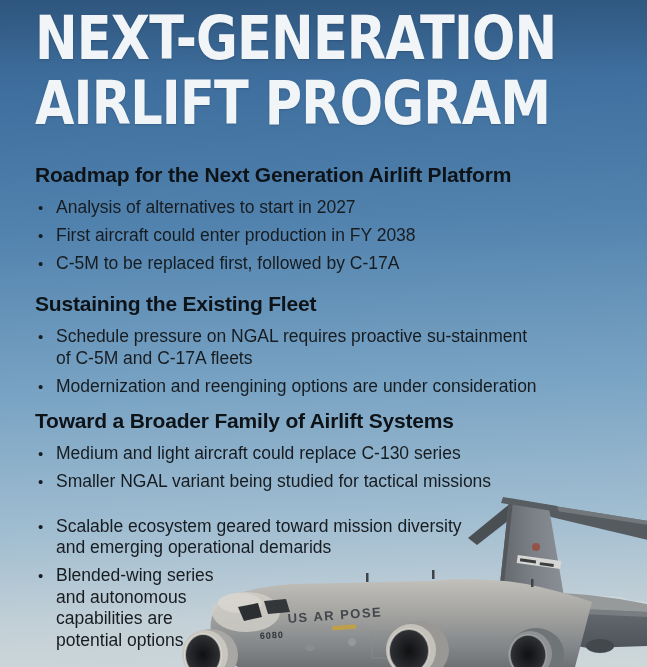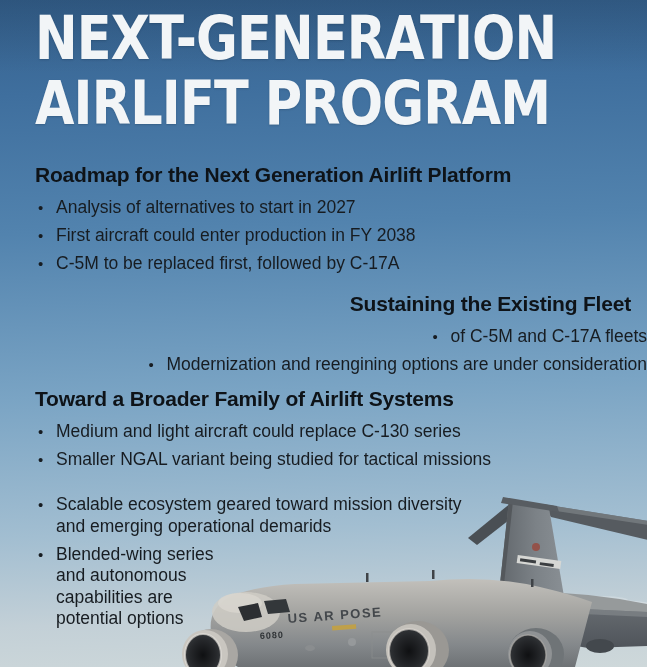--- a/index.html
+++ b/index.html
@@ -15,24 +15,24 @@
   .aircraft{position:absolute;inset:0;z-index:1;display:block;}
   .text-layer{position:absolute;inset:0;z-index:2;padding:6px 0 12px 35px;box-sizing:border-box;}
   .title{margin:0;color:var(--title-text,#f2f5f7);font-weight:bold;
     font-family:"DejaVu Sans", sans-serif;
     font-size:60px;line-height:65px;letter-spacing:-1px;white-space:nowrap;
     transform:scaleX(.85);transform-origin:left top;
     text-shadow:0 1px 2px rgba(20,40,60,.25);}
   .tline{display:block;}
   #sections{display:flex;flex-direction:column;margin-top:28px;}
   .section{display:flex;flex-direction:column;}
-  .section-2{padding-top:12px;align-items:flex-end;}
+  .section-2{padding-top:12px;}
   .section-3{padding-top:6px;justify-content:flex-end;}
   .section-4{padding-top:17px;}
-  .section-heading{margin:0 16px 12px 0;font-size:21px;line-height:21px;
+  .section-heading{margin:0 0 12px 0;font-size:21px;line-height:21px;
     font-weight:bold;color:var(--heading-text,#0e1318);letter-spacing:-0.2px;}
   .bullet{display:flex;margin:0 0 6.5px 0;color:var(--body-text,#171c21);
     font-size:17.5px;line-height:21.5px;}
   .bullet-dot{flex:none;width:21px;padding-left:3px;box-sizing:border-box;
     font-size:15px;line-height:21.5px;}
   .bullet-line{display:block;}
   .marking{font-family:"Liberation Sans",sans-serif;font-weight:bold;}
 </style>
 </head>
 <body style="--sky-top: #35618d; --sky-bottom: #ced8da; --title-text: #f2f5f7; --heading-text: #0e1318; --body-text: #171c21; --aircraft-gray: #9b9c9a;">
@@ -150,20 +150,21 @@
           <div class="bullet-lines">
             <div class="bullet-line">C-5M to be replaced first, followed by C-17A</div>
           </div>
         </div>
       </section>
       <section class="section section-2">
         <h2 class="section-heading">Sustaining the Existing Fleet</h2>
         <div class="bullet">
           <span class="bullet-dot">•</span>
           <div class="bullet-lines">
+            <div class="bullet-line">Schedule pressure on NGAL requires proactive su-stainment</div>
             <div class="bullet-line">of C-5M and C-17A fleets</div>
           </div>
         </div>
         <div class="bullet">
           <span class="bullet-dot">•</span>
           <div class="bullet-lines">
             <div class="bullet-line">Modernization and reengining options are under consideration</div>
           </div>
         </div>
       </section>

